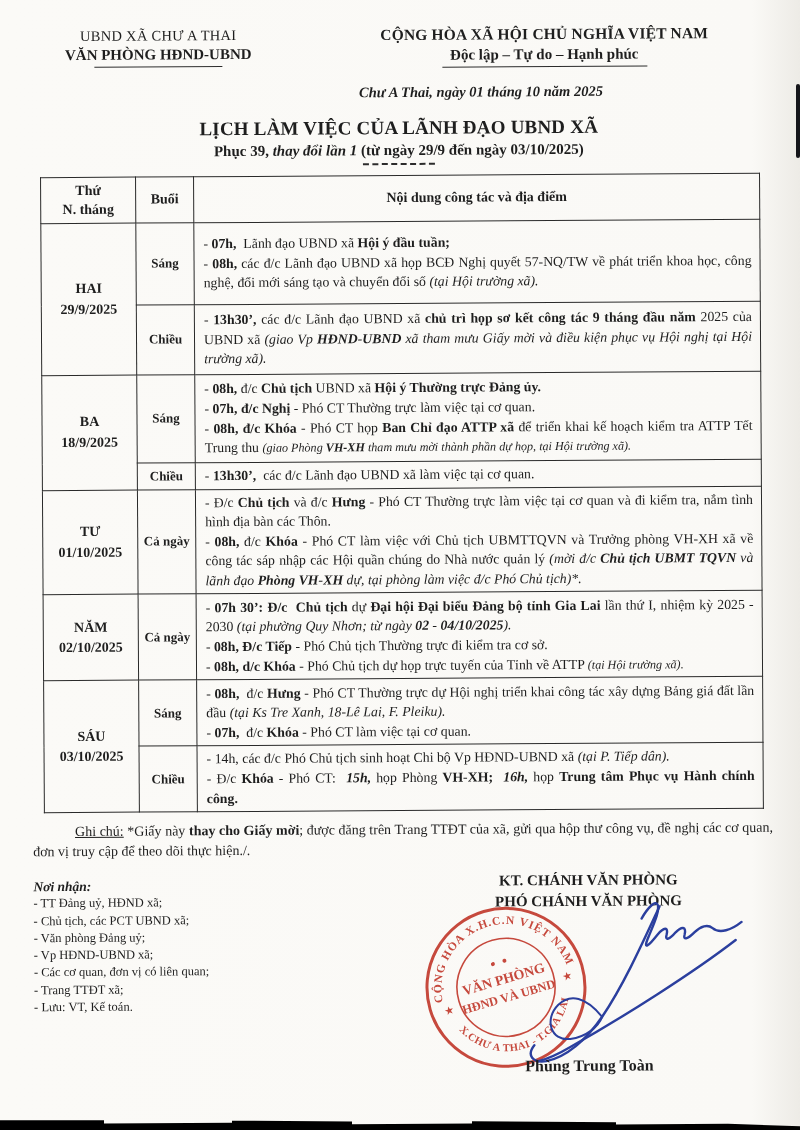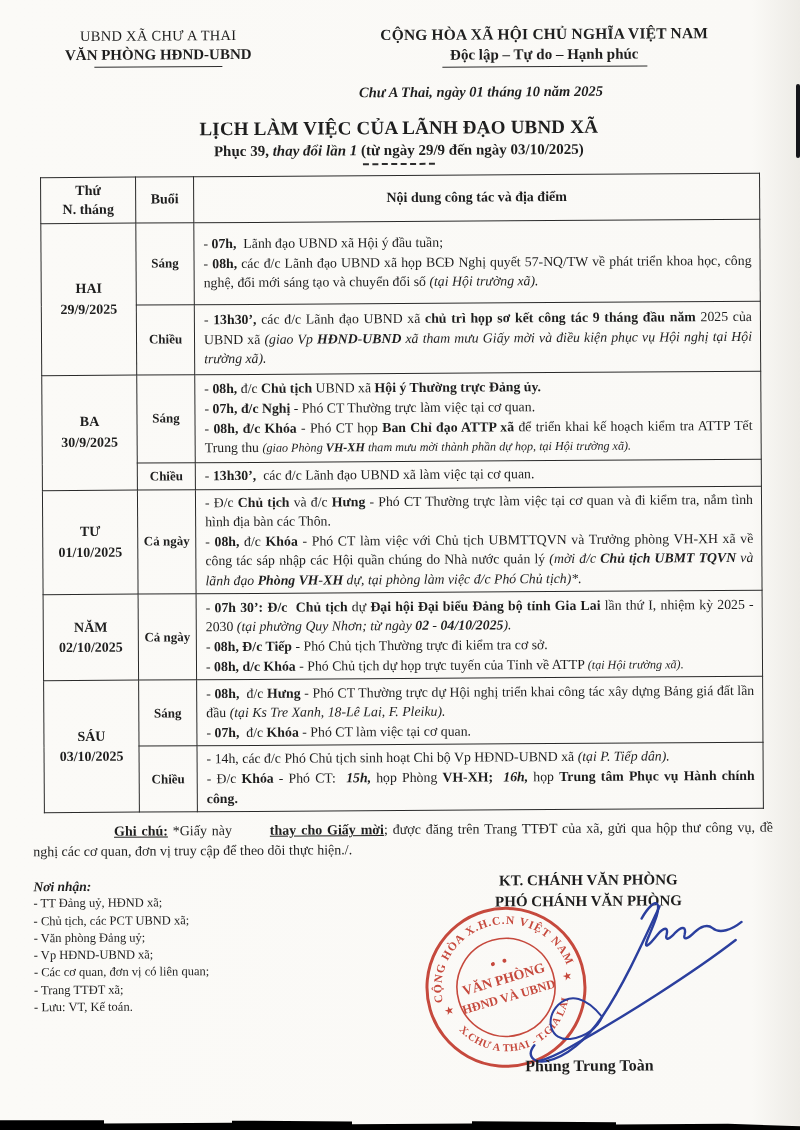--- a/index.html
+++ b/index.html
@@ -101,35 +101,35 @@
       <th>Nội dung công tác và địa điểm</th>
     </tr>
 
     <tr style="height:82px;">
       <td class="day" rowspan="2">
         <div>HAI</div>
         <div>29/9/2025</div>
       </td>
       <td class="sess">Sáng</td>
       <td class="content">
-        <div class="line"><span style="font-weight: bold;">- 07h,</span><span>  Lãnh đạo UBND xã </span><span style="font-weight: normal;">Hội ý đầu tuần;</span></div>
+        <div class="line"><span style="font-weight: bold;">- 07h,</span><span>  Lãnh đạo UBND xã </span><span style="font-weight: bold;">Hội ý đầu tuần;</span></div>
         <div class="line"><span style="font-weight: bold;">- 08h,</span><span> các đ/c Lãnh đạo UBND xã họp BCĐ Nghị quyết 57-NQ/TW về phát triển khoa học, công nghệ, đổi mới sáng tạo và chuyển đổi số </span><span style="font-style: italic;">(tại Hội trường xã).</span></div>
       </td>
     </tr>
     <tr style="height:70px;">
       <td class="sess">Chiều</td>
       <td class="content">
         <div class="line"><span style="font-weight: bold;">- 13h30’,</span><span> các đ/c Lãnh đạo UBND xã </span><span style="font-weight: bold;">chủ trì họp sơ kết công tác 9 tháng đầu năm</span><span> 2025 của UBND xã </span><span style="font-style: italic;">(giao Vp </span><span style="font-weight: bold; font-style: italic;">HĐND-UBND</span><span style="font-style: italic;"> xã tham mưu Giấy mời và điều kiện phục vụ Hội nghị tại Hội trường xã).</span></div>
       </td>
     </tr>
 
     <tr style="height:88px;">
       <td class="day" rowspan="2">
         <div>BA</div>
-        <div>30/9/2025</div>
+        <div>18/9/2025</div>
       </td>
       <td class="sess">Sáng</td>
       <td class="content">
         <div class="line"><span style="font-weight: bold;">- 08h,</span><span> đ/c </span><span style="font-weight: bold;">Chủ tịch</span><span> UBND xã </span><span style="font-weight: bold;">Hội ý Thường trực Đảng ủy.</span></div>
         <div class="line"><span style="font-weight: bold;">- 07h, đ/c Nghị</span><span> - Phó CT Thường trực làm việc tại cơ quan.</span></div>
         <div class="line"><span style="font-weight: bold;">- 08h, đ/c Khóa</span><span> - Phó CT họp </span><span style="font-weight: bold;">Ban Chỉ đạo ATTP xã</span><span> để triển khai kế hoạch kiểm tra ATTP Tết Trung thu </span><span style="font-style: italic; font-size: 0.88em;">(giao Phòng </span><span style="font-weight: bold; font-style: italic; font-size: 0.88em;">VH-XH</span><span style="font-style: italic; font-size: 0.88em;"> tham mưu mời thành phần dự họp, tại Hội trường xã).</span></div>
       </td>
     </tr>
     <tr style="height:26px;">
       <td class="sess">Chiều</td>
@@ -177,21 +177,21 @@
     <tr style="height:62px;">
       <td class="sess">Chiều</td>
       <td class="content">
         <div class="line"><span style="font-weight: normal;">- 14h,</span><span> các đ/c Phó Chủ tịch sinh hoạt Chi bộ Vp HĐND-UBND xã </span><span style="font-style: italic;">(tại P. Tiếp dân).</span></div>
         <div class="line"><span>- Đ/c </span><span style="font-weight: bold;">Khóa</span><span> - Phó CT:  </span><span style="font-weight: bold; font-style: italic;">15h,</span><span> họp Phòng </span><span style="font-weight: bold;">VH-XH;</span><span>  </span><span style="font-weight: bold; font-style: italic;">16h,</span><span> họp </span><span style="font-weight: bold;">Trung tâm Phục vụ Hành chính công.</span></div>
       </td>
     </tr>
   </tbody>
     </table>
 
-  <div class="note"><span style="font-weight: bold; text-decoration: underline; margin-left: 39px;">Ghi chú:</span><span> *Giấy này </span><span style="font-weight: bold; text-decoration: underline; margin-left: 33px;">thay cho Giấy mời</span><span>; được đăng trên Trang TTĐT của xã, gửi qua hộp thư công vụ, đề nghị các cơ quan, đơn vị truy cập để theo dõi thực hiện./.</span></div>
+  <div class="note"><span style="font-weight: normal; text-decoration: underline;">Ghi chú:</span><span> *Giấy này </span><span style="font-weight: bold; ">thay cho Giấy mời</span><span>; được đăng trên Trang TTĐT của xã, gửi qua hộp thư công vụ, đề nghị các cơ quan, đơn vị truy cập để theo dõi thực hiện./.</span></div>
 
   <div class="bottom">
     <div class="recipients">
       <div class="rtitle">Nơi nhận:</div>
       <div class="ritem">- TT Đảng uỷ, HĐND xã;</div>
       <div class="ritem">- Chủ tịch, các PCT UBND xã;</div>
       <div class="ritem">- Văn phòng Đảng uỷ;</div>
       <div class="ritem">- Vp HĐND-UBND xã;</div>
       <div class="ritem">- Các cơ quan, đơn vị có liên quan;</div>
       <div class="ritem">- Trang TTĐT xã;</div>

